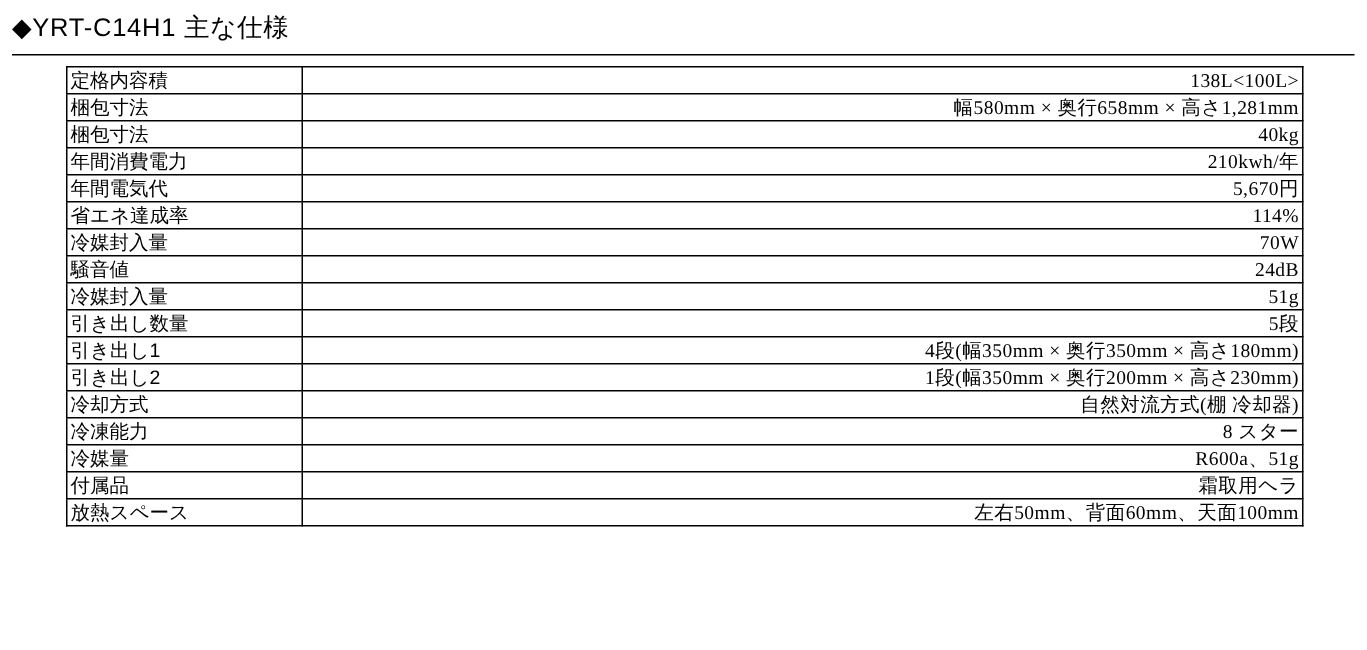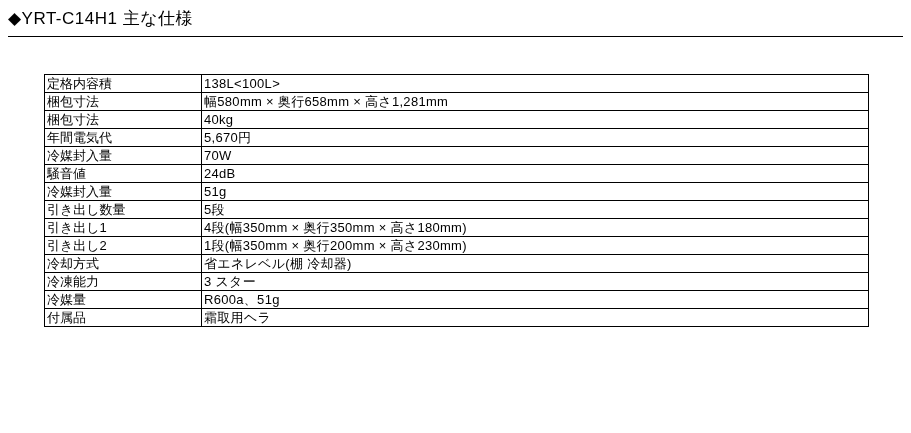--- a/index.html
+++ b/index.html
@@ -36,21 +36,20 @@
     top: 36px;
     width: 895px;
     height: 0;
     border-top: 1px solid #000000;
   }
   .spec-table-wrap {
     position: absolute;
     left: 44px;
     top: 44px;
     width: 825px;
-    margin-top: 30px;
   }
   table.spec-table {
     border-collapse: collapse;
     width: 825px;
     table-layout: fixed;
   }
   table.spec-table td {
     border: 1px solid #000000;
     font-size: 13px;
     line-height: 15px;
@@ -60,22 +59,23 @@
     white-space: nowrap;
     overflow: hidden;
   }
   td.label {
     width: 152px;
     text-align: left;
     padding-left: 4px;
     letter-spacing: 0px;
   }
   td.value {
-    text-align: left;
+    text-align: right;
     letter-spacing: 0.3px;
+    font-family: Liberation Serif, serif;
   }
   .stars {
     letter-spacing: 1px;
     font-size: 13px;
   }
 </style>
 </head>
 <body>
 
 <div class="page">
@@ -93,22 +93,30 @@
           </tr>
           <tr>
             <td class="label">梱包寸法</td>
             <td class="value">幅580mm × 奥行658mm × 高さ1,281mm</td>
           </tr>
           <tr>
             <td class="label">梱包寸法</td>
             <td class="value">40kg</td>
           </tr>
           <tr>
+            <td class="label">年間消費電力</td>
+            <td class="value">210kwh/年</td>
+          </tr>
+          <tr>
             <td class="label">年間電気代</td>
             <td class="value">5,670円</td>
+          </tr>
+          <tr>
+            <td class="label">省エネ達成率</td>
+            <td class="value">114%</td>
           </tr>
           <tr>
             <td class="label">冷媒封入量</td>
             <td class="value">70W</td>
           </tr>
           <tr>
             <td class="label">騒音値</td>
             <td class="value">24dB</td>
           </tr>
           <tr>
@@ -122,31 +130,35 @@
           <tr>
             <td class="label">引き出し1</td>
             <td class="value">4段(幅350mm × 奥行350mm × 高さ180mm)</td>
           </tr>
           <tr>
             <td class="label">引き出し2</td>
             <td class="value">1段(幅350mm × 奥行200mm × 高さ230mm)</td>
           </tr>
           <tr>
             <td class="label">冷却方式</td>
-            <td class="value">省エネレベル(棚 冷却器)</td>
+            <td class="value">自然対流方式(棚 冷却器)</td>
           </tr>
           <tr>
             <td class="label">冷凍能力</td>
-            <td class="value">3 スター</td>
+            <td class="value">8 スター</td>
           </tr>
           <tr>
             <td class="label">冷媒量</td>
             <td class="value">R600a、51g</td>
           </tr>
           <tr>
             <td class="label">付属品</td>
             <td class="value">霜取用ヘラ</td>
           </tr>
+          <tr>
+            <td class="label">放熱スペース</td>
+            <td class="value">左右50mm、背面60mm、天面100mm</td>
+          </tr>
         </tbody>
     </table>
   </div>
 
 </div>
 
 </body></html>

